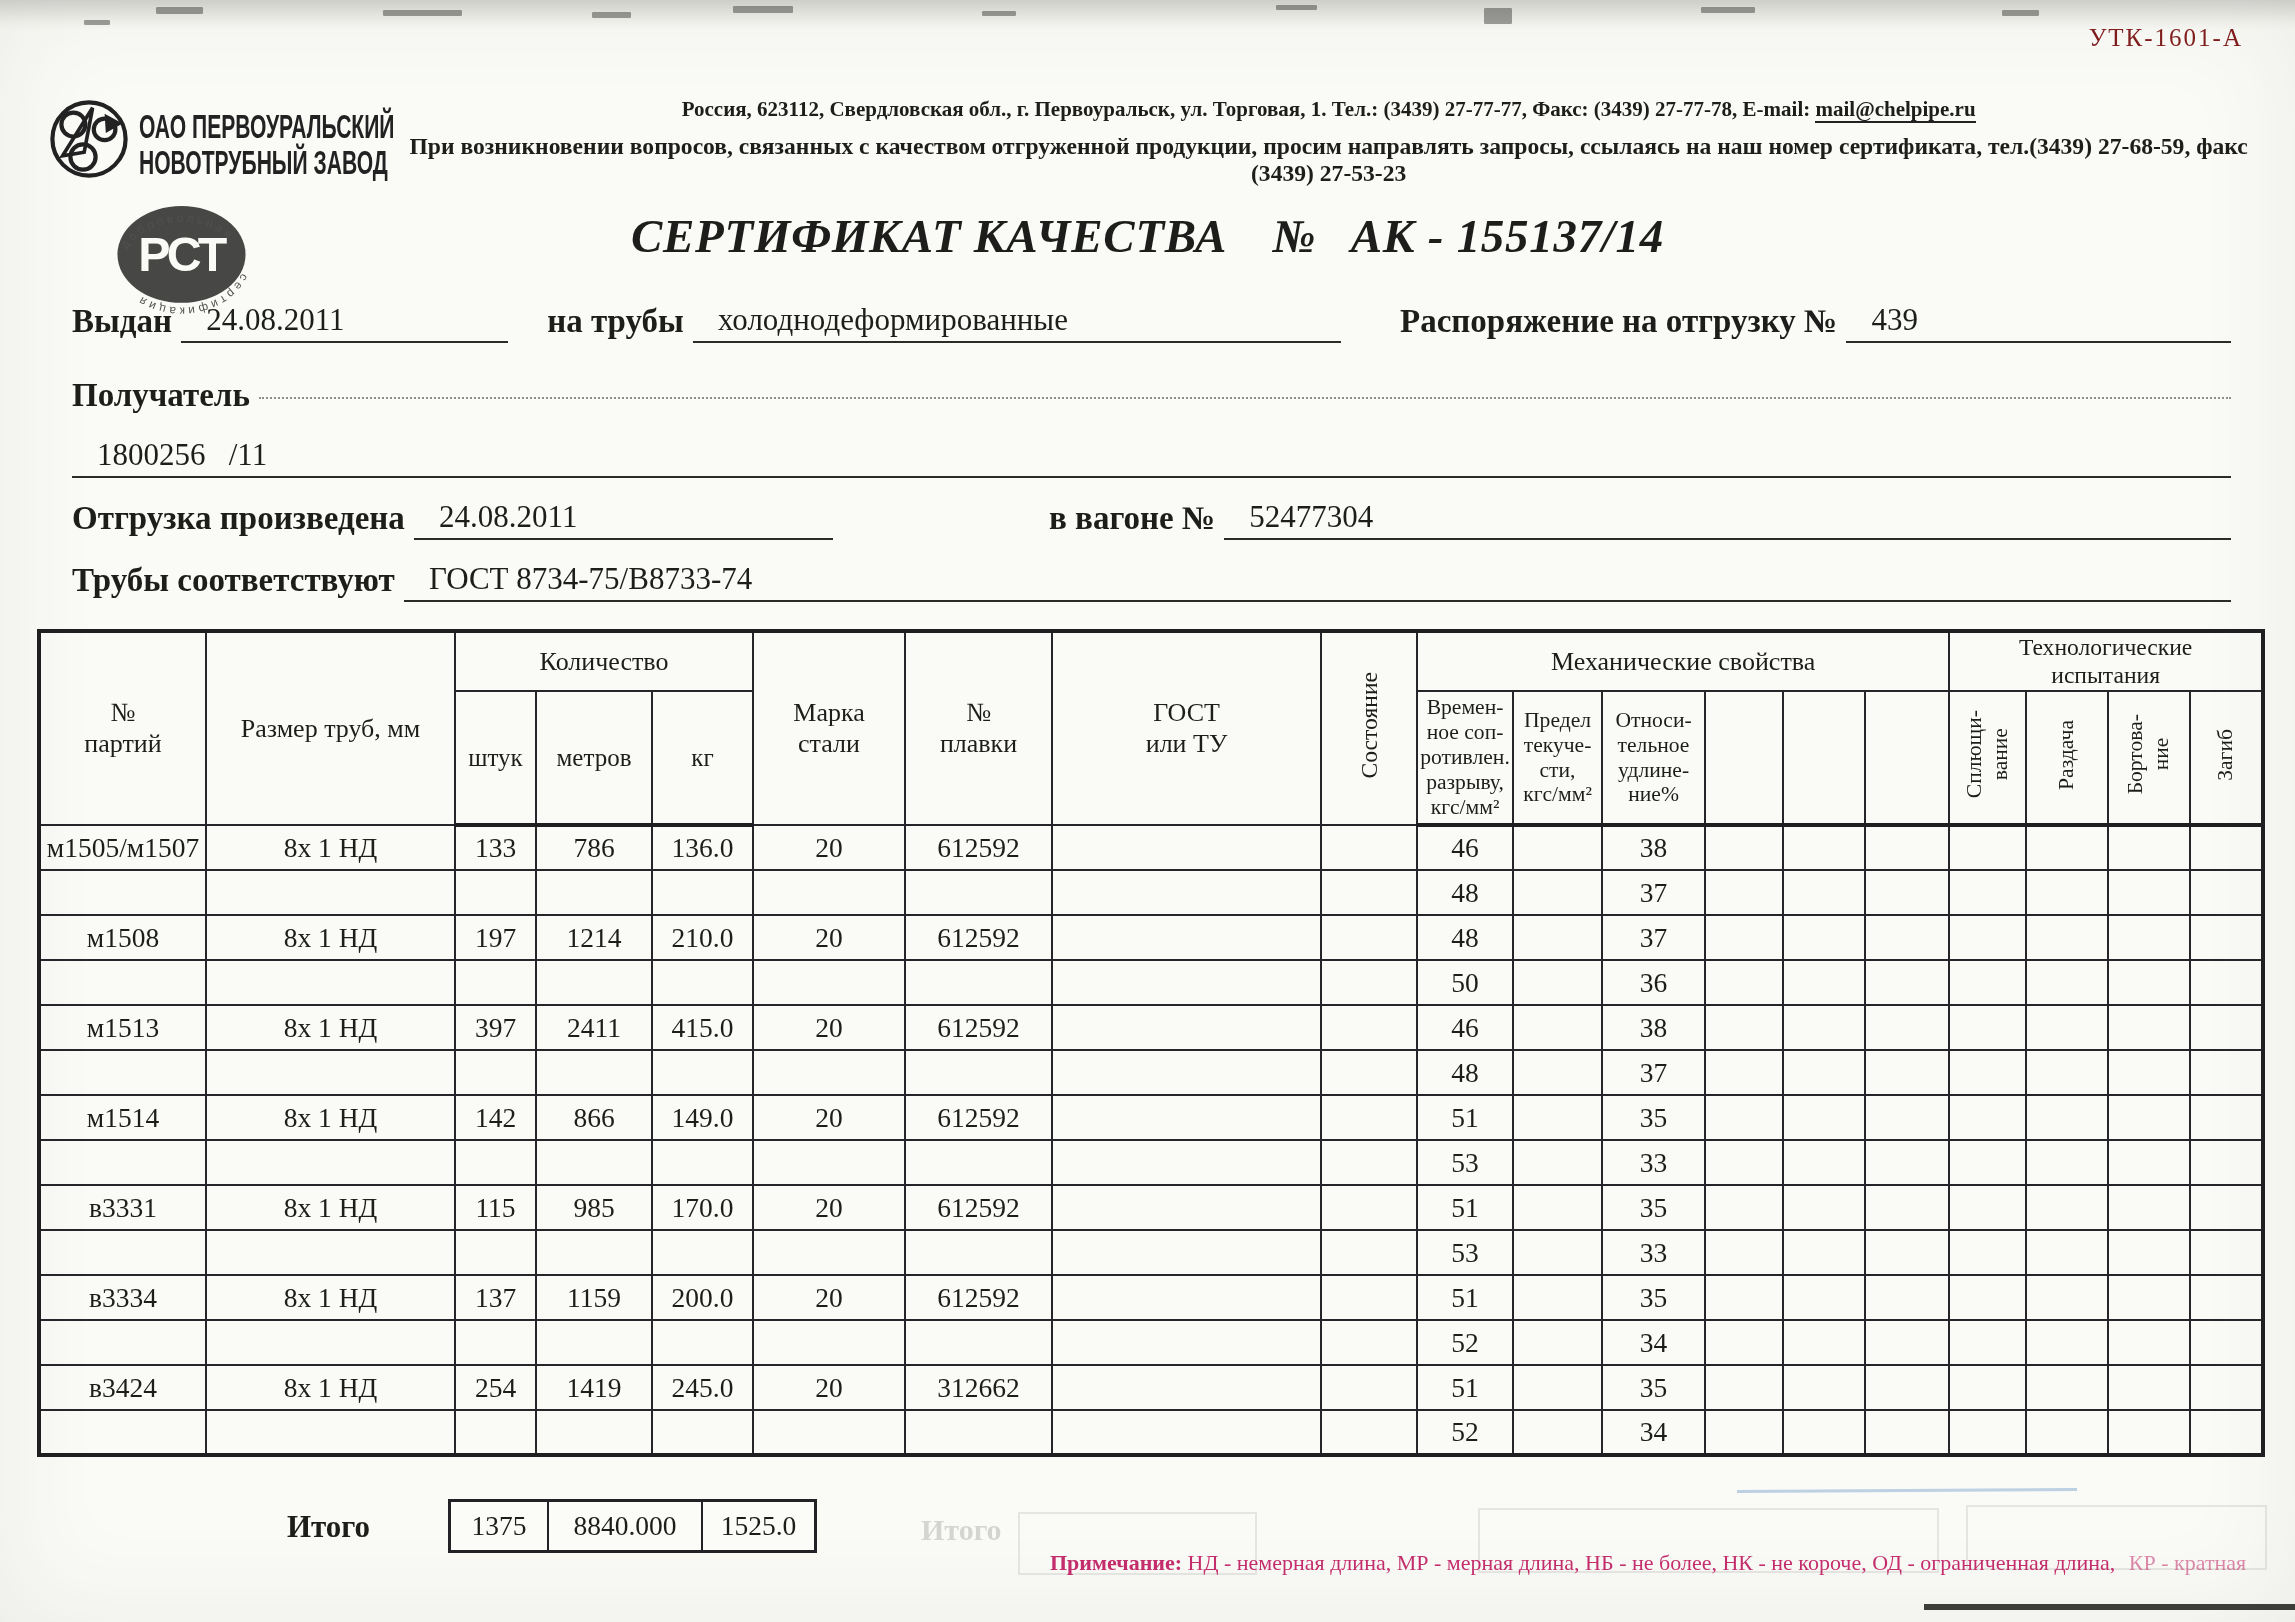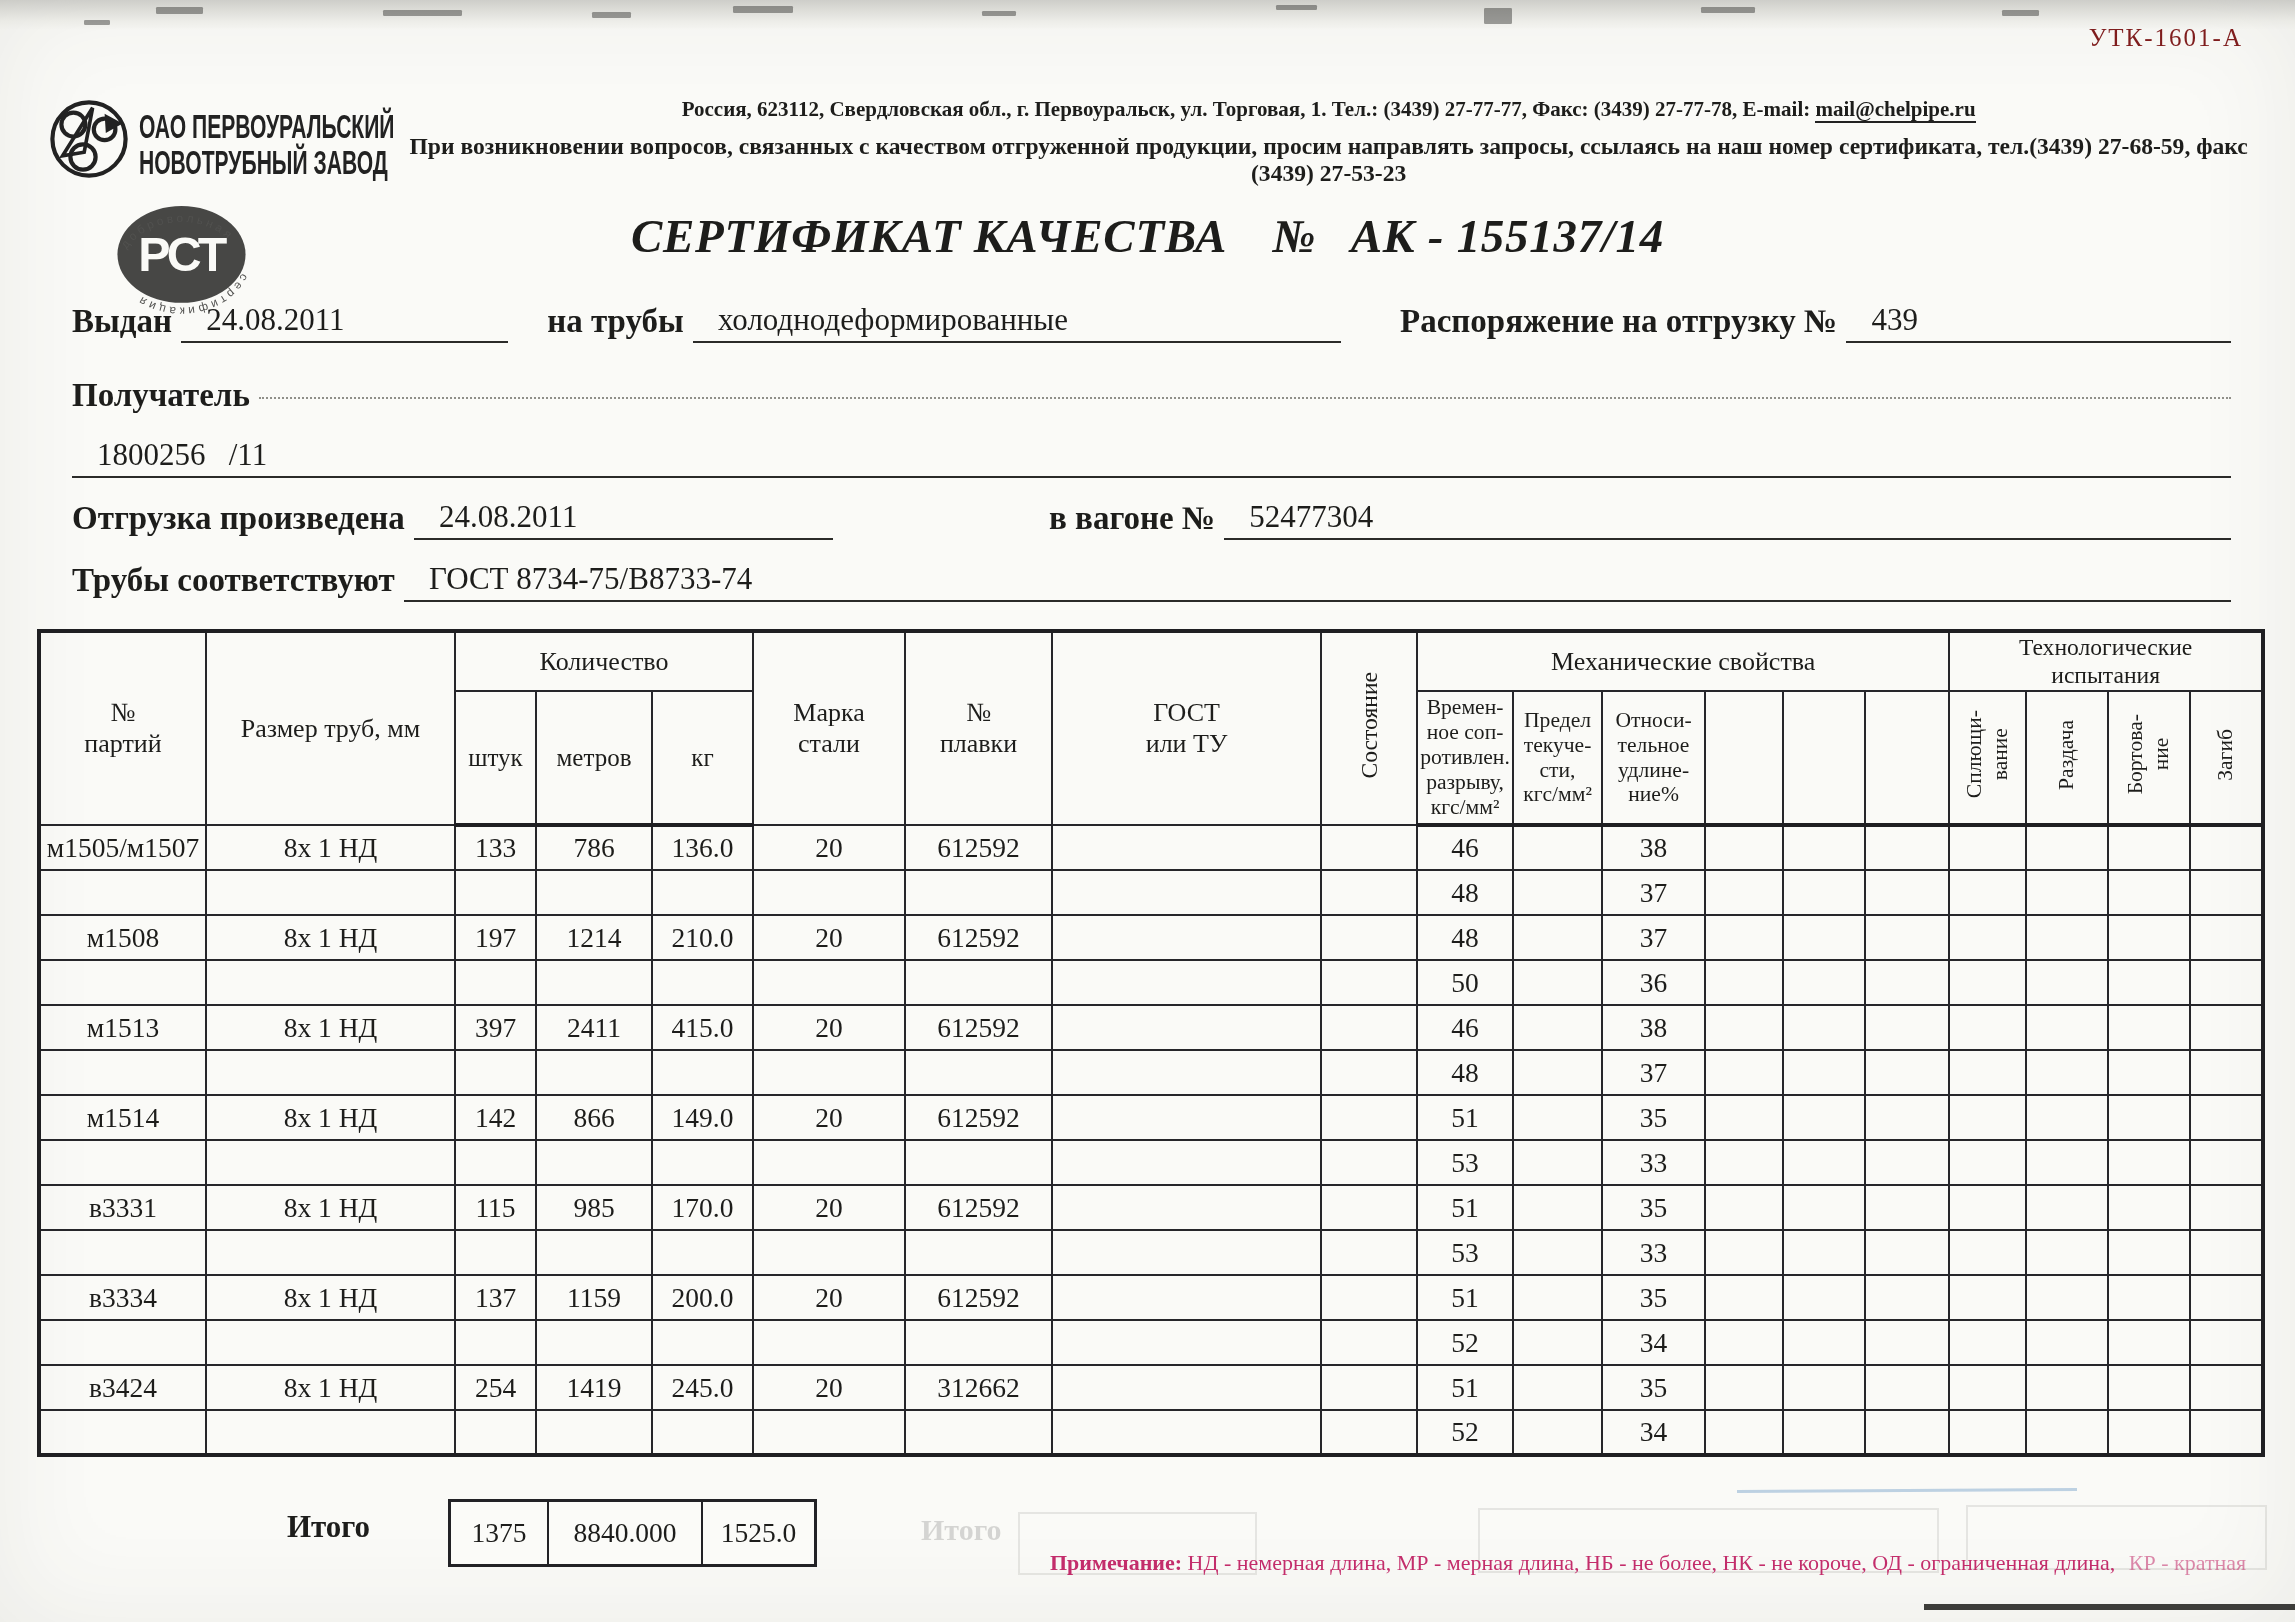--- a/index.html
+++ b/index.html
@@ -60,21 +60,21 @@
   tbody tr:last-child td { border-bottom:4.6px solid #1f1f22; }
   .pre { white-space:pre-line; line-height:1.18; }
   .sm { font-size:21.6px !important; line-height:1.15; }
   .vert { writing-mode:vertical-rl; transform:rotate(180deg); white-space:pre-line;
     display:inline-block; font-size:23.6px; line-height:1.2; }
 
   
   .totals-strip { position:absolute; left:37px; top:1502px; width:2225px; height:56px; }
   .totals-label { position:absolute; left:167px; width:249px; top:6.5px;
     text-align:center; font-weight:700; font-size:31px; }
-  .totals-box { position:absolute; left:411px; top:-2.6px; height:68px; display:flex;
+  .totals-box { position:absolute; left:411px; top:-2.6px; height:54px; display:flex;
     border:3.9px solid #222226; background:#fbfbf8;justify-content:center; }
   .tcell { display:flex; align-items:center; justify-content:center;
     font-size:27.5px; border-right:2.6px solid #222226; }
   .tcell:last-child { border-right:none; }
 
   
   .footnote { position:absolute; left:1050px; top:1550px; right:19.6px;
     font-size:22px; color:#be185d; white-space:nowrap; }
   .footnote .f1 { opacity:.9; }
   .footnote .f2 { opacity:.5; margin-left:7.9px; }

